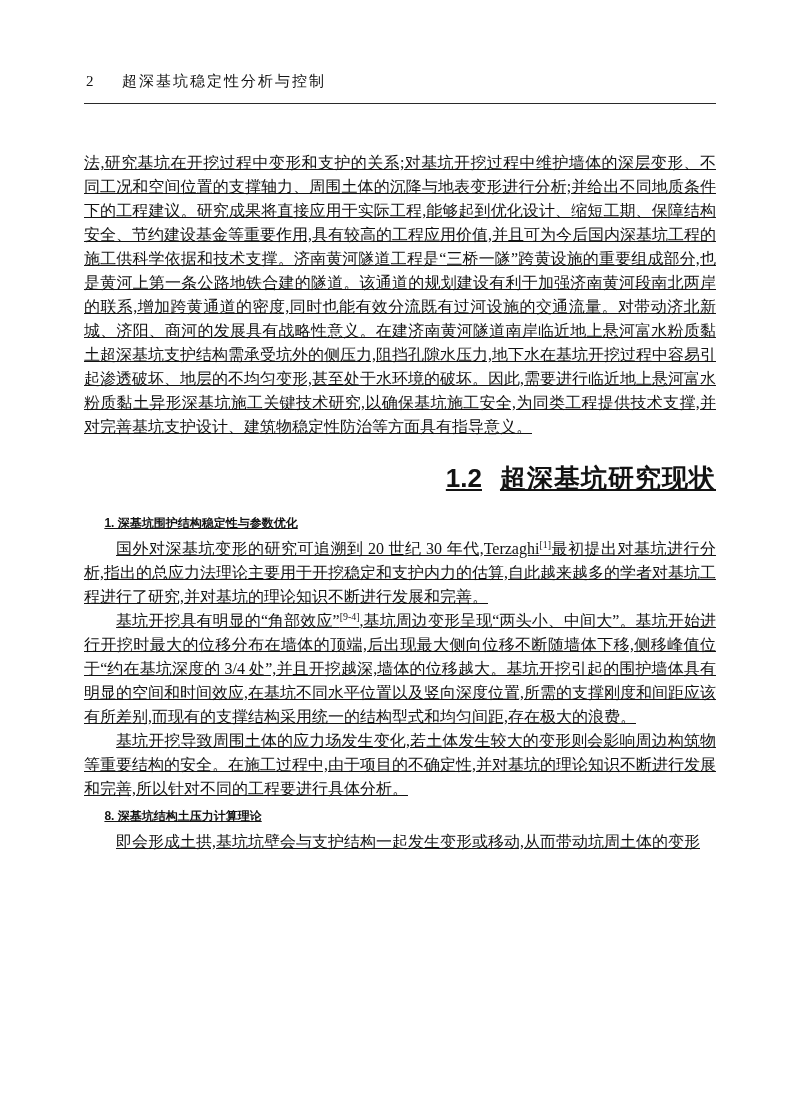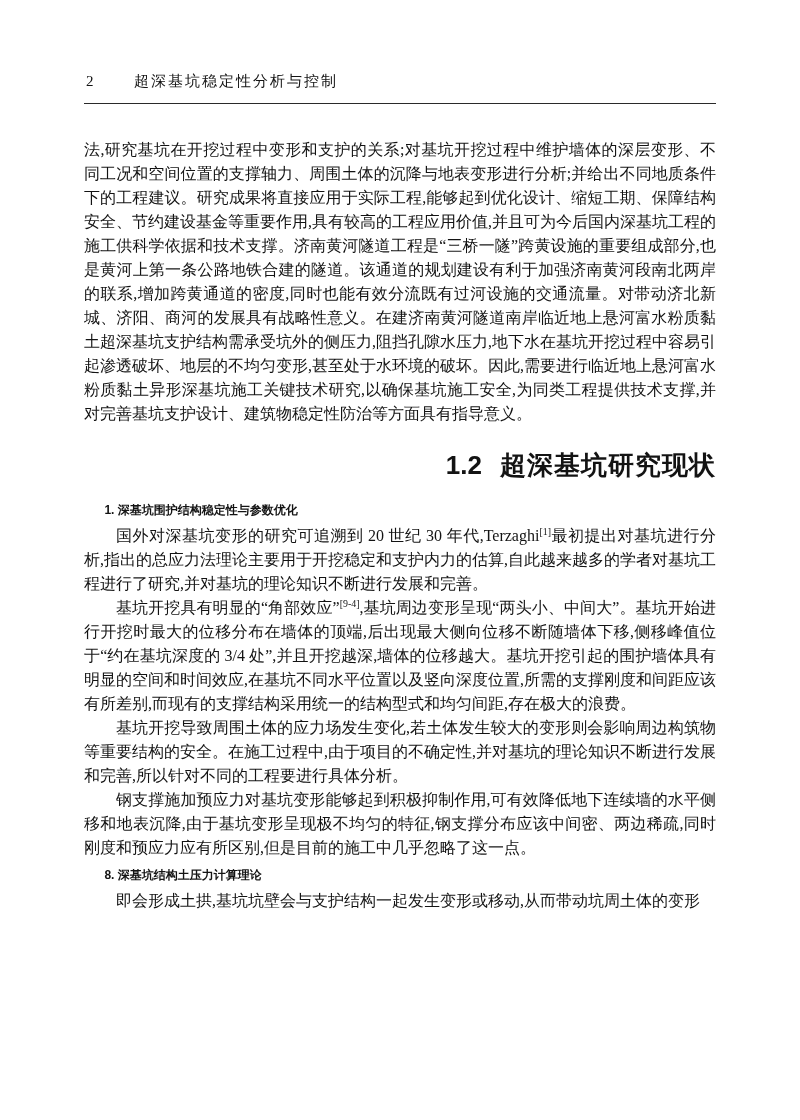--- a/index.html
+++ b/index.html
@@ -23,31 +23,32 @@
     align-items: baseline;
     padding: 0 0 9px 2px;
     border-bottom: 1px solid #2a2a2a;
     font-size: 15px;
     line-height: 22px;
   }
   .page-number {
     min-width: 14px;
   }
   .running-title {
-    margin-left: 34px;
+    margin-left: 22px;
     letter-spacing: 2px;
     font-family: Liberation Mono, monospace;
   }
   
   .body-text {
-    margin-top: 34px;
+    margin-top: 47px;
     font-size: 16px;
     line-height: 24px;
     text-align: justify;
     text-justify: inter-ideograph;
+    text-decoration: underline;
   }
   .body-text p {
     text-indent: 2em;
   }
   .body-text p.no-indent {
     text-indent: 0;
   }
   .body-text sup {
     font-size: 0.62em;
     line-height: 0;
@@ -91,21 +92,20 @@
 
     <h2 class="section-heading">
       <span class="section-number">1.2</span><span>超深基坑研究现状</span>
     </h2>
 
     <h3 class="subsection-heading">1. 深基坑围护结构稳定性与参数优化</h3>
 
     <p>国外对深基坑变形的研究可追溯到 20 世纪 30 年代,Terzaghi<sup>[1]</sup>最初提出对基坑进行分析,指出的总应力法理论主要用于开挖稳定和支护内力的估算,自此越来越多的学者对基坑工程进行了研究,并对基坑的理论知识不断进行发展和完善。</p>
     <p>基坑开挖具有明显的“角部效应”<sup>[9-4]</sup>,基坑周边变形呈现“两头小、中间大”。基坑开始进行开挖时最大的位移分布在墙体的顶端,后出现最大侧向位移不断随墙体下移,侧移峰值位于“约在基坑深度的 3/4 处”,并且开挖越深,墙体的位移越大。基坑开挖引起的围护墙体具有明显的空间和时间效应,在基坑不同水平位置以及竖向深度位置,所需的支撑刚度和间距应该有所差别,而现有的支撑结构采用统一的结构型式和均匀间距,存在极大的浪费。</p>
     <p>基坑开挖导致周围土体的应力场发生变化,若土体发生较大的变形则会影响周边构筑物等重要结构的安全。在施工过程中,由于项目的不确定性,并对基坑的理论知识不断进行发展和完善,所以针对不同的工程要进行具体分析。</p>
-    <p>钢支撑施加预应力对基坑变形能够起到积极抑制作用,可有效降低地下连续墙的水平侧移和地表沉降,由于基坑变形呈现极不均匀的特征,钢支撑分布应该中间密、两边稀疏,同时刚度和预应力应有所区别,但是目前的施工中几乎忽略了这一点。</p>
 
     <h3 class="subsection-heading">8. 深基坑结构土压力计算理论</h3>
 
     <p>即会形成土拱,基坑坑壁会与支护结构一起发生变形或移动,从而带动坑周土体的变形</p>
 
   </div>
 
 </div>
 
 </body></html>

